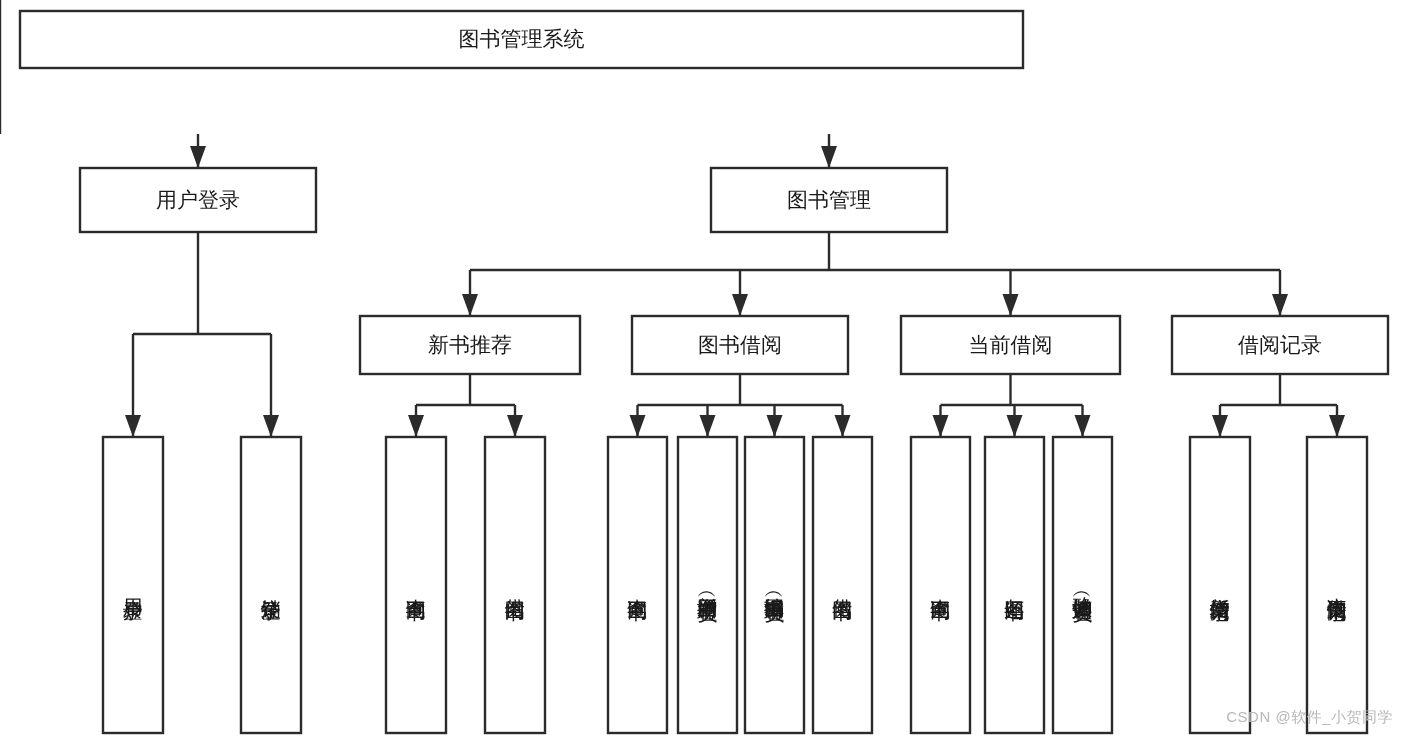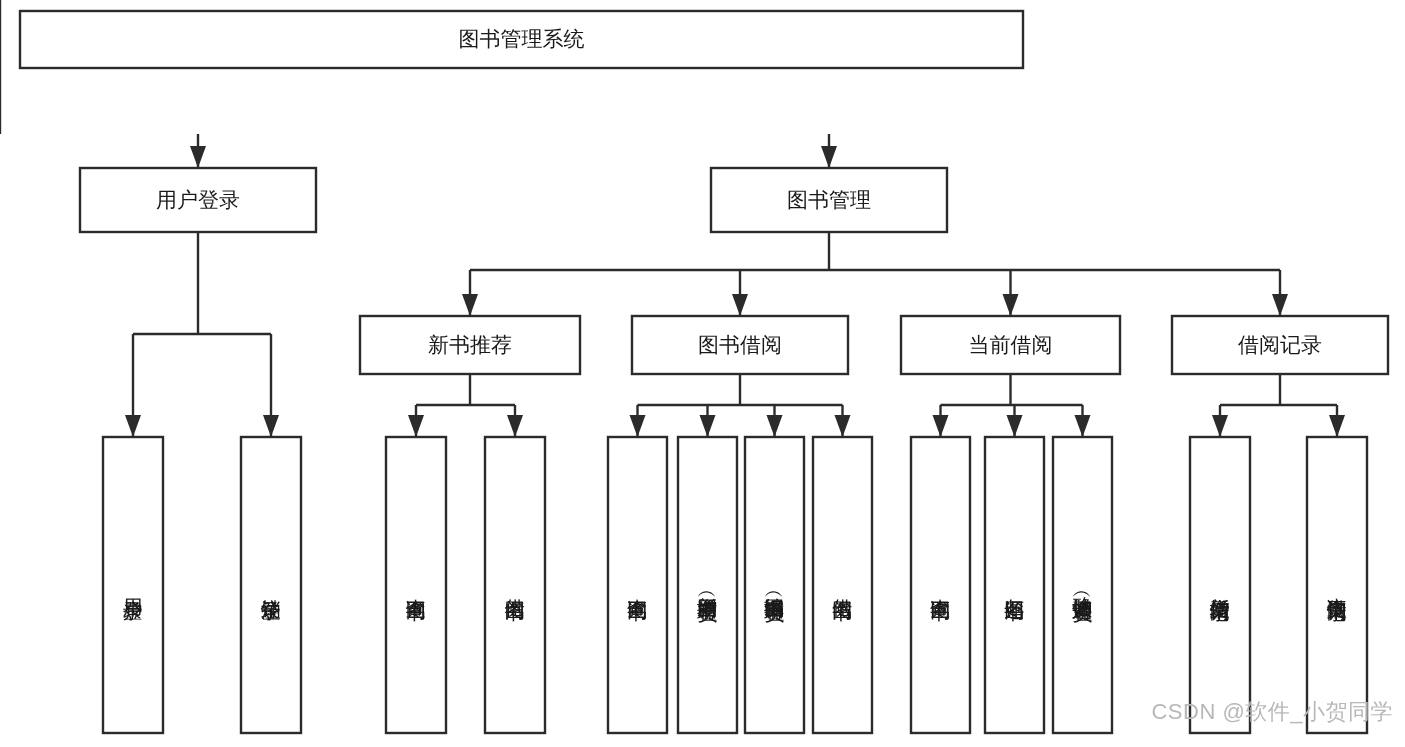--- a/index.html
+++ b/index.html
@@ -62,21 +62,21 @@
     display: flex;
     align-items: center;
     justify-content: center;
     pointer-events: none;
   }
   .watermark {
     position: absolute;
     right: 12px;
     bottom: 6px;
     font-family: "Liberation Sans", "DejaVu Sans", sans-serif;
-    font-size: 22px;
+    font-size: 15px;
     color: #b8b8b8;
     letter-spacing: 0.5px;
     white-space: nowrap;
   }
 </style>
 </head>
 <body>
 
 <div id="diagram-root">
 

